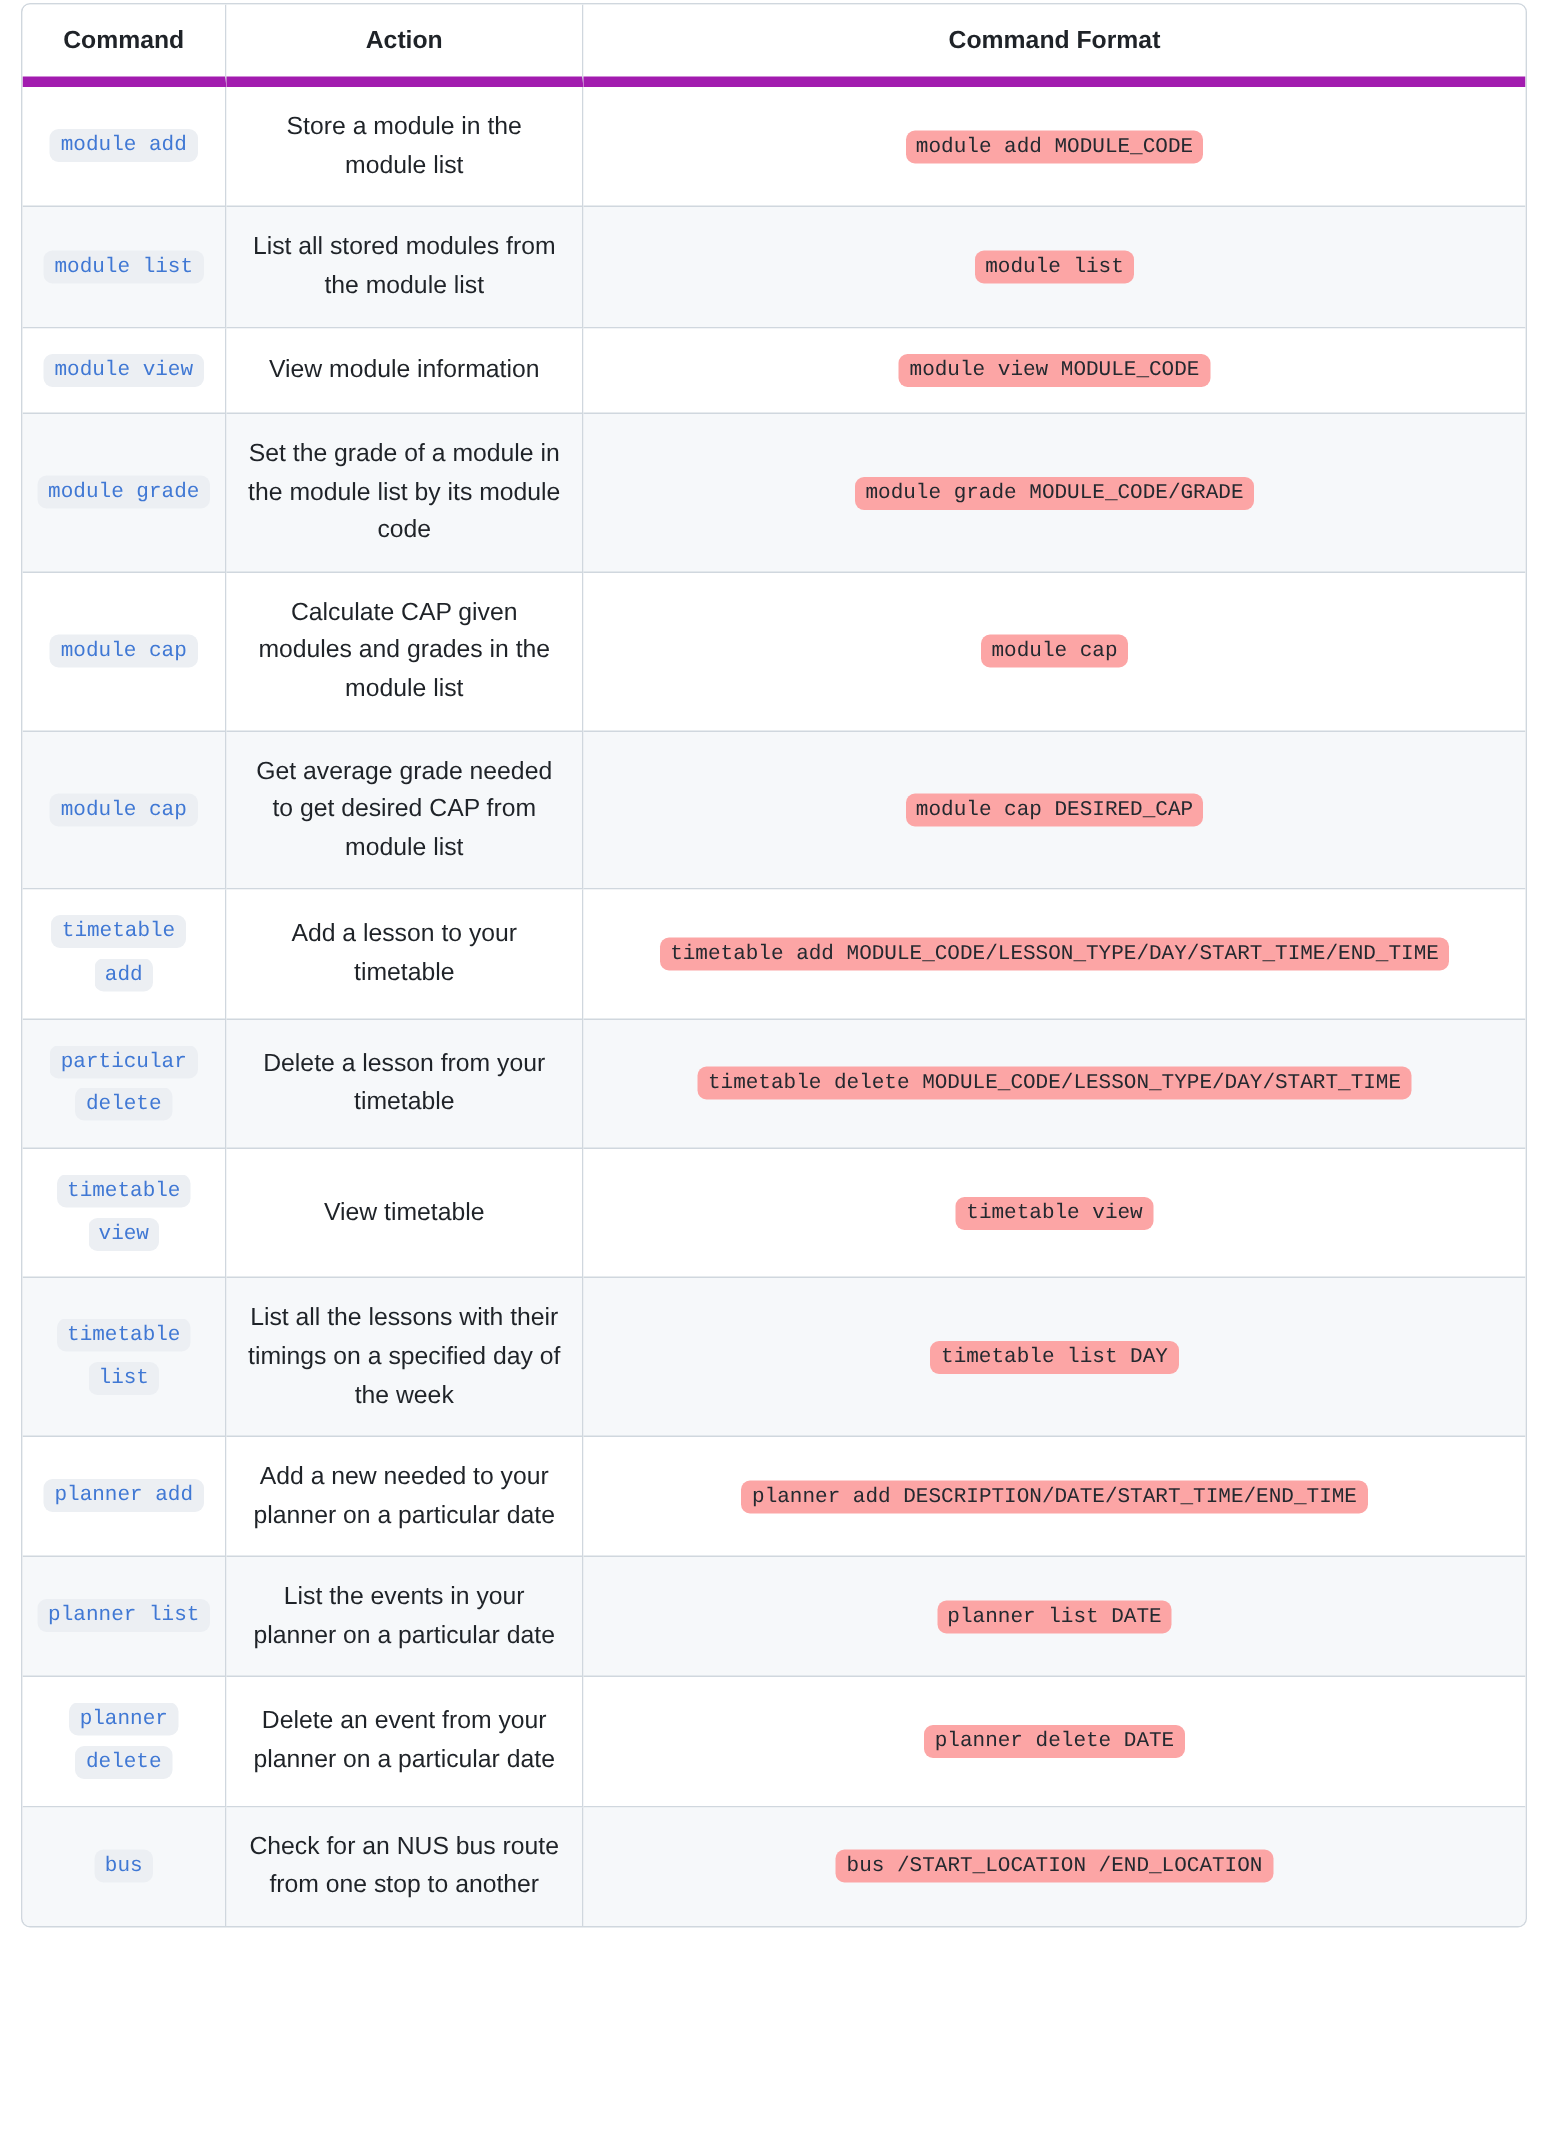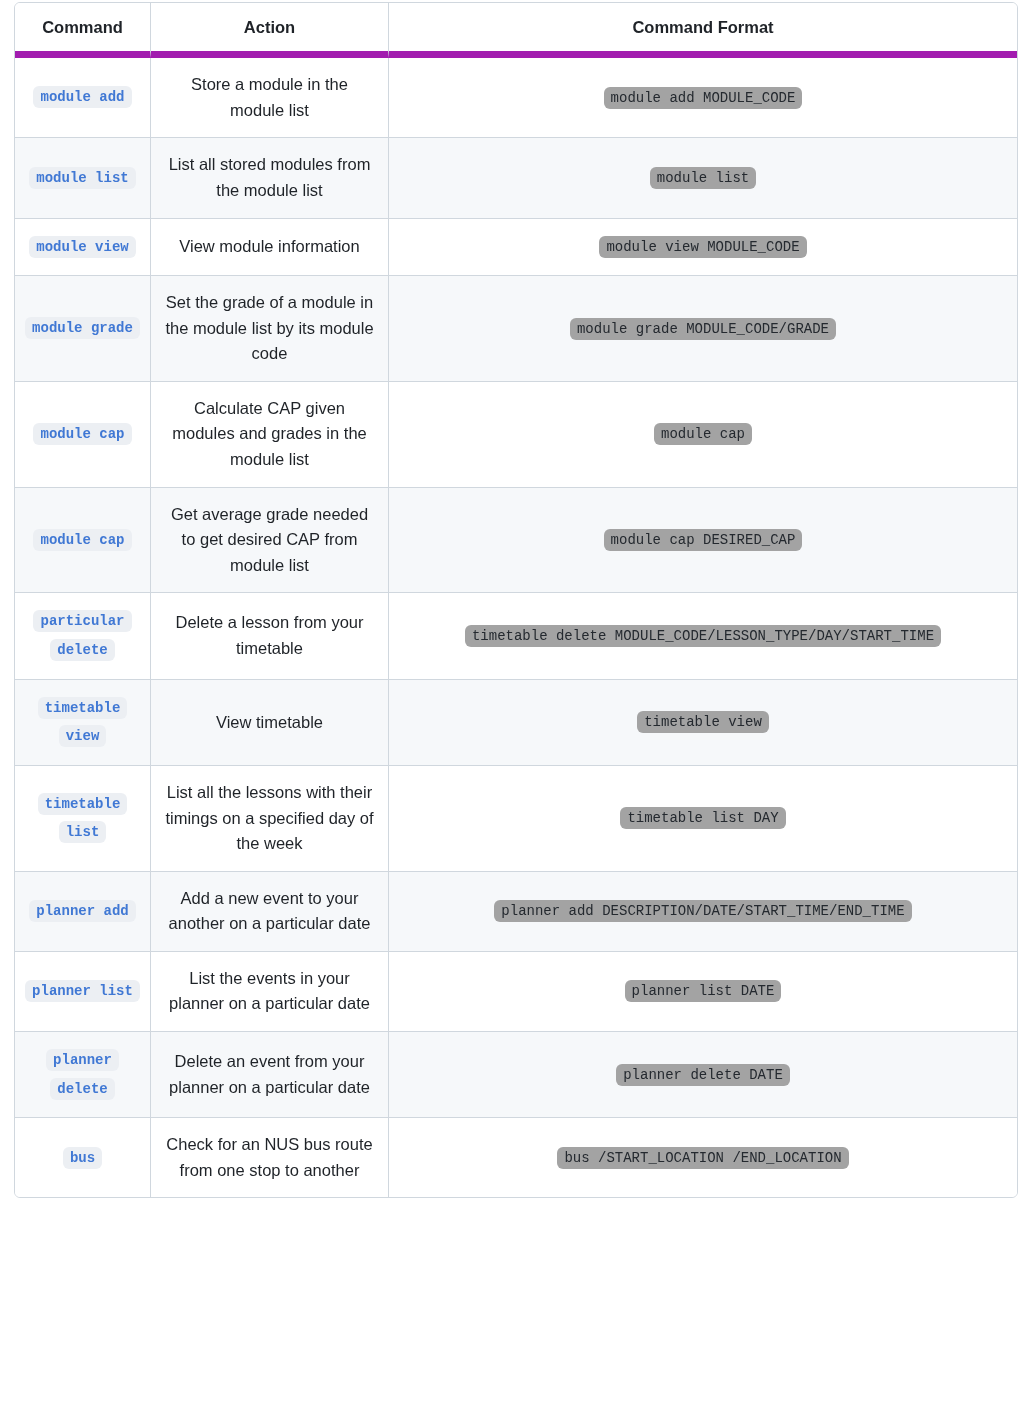--- a/index.html
+++ b/index.html
@@ -83,26 +83,25 @@
     border-radius: 6px;
     white-space: normal;
     box-decoration-break: clone;
     -webkit-box-decoration-break: clone;
   }
 
   code.code-cmd {
     color: #4078d4;
     background-color: #eceff3;
     line-height: 2.05;
-    font-weight: bold;
   }
 
   code.code-fmt {
     color: #24292f;
-    background-color: #a3a3a3;
+    background-color: #fca5a5;
     line-height: 2.0;
   }
 </style>
 </head>
 <body>
 
 <div class="table-wrap">
   <table class="cmd-table">
     <colgroup>
       <col class="col-command">
@@ -141,37 +140,42 @@
           <td class="cell-command"><code class="code-cmd">module cap</code></td>
           <td class="cell-action"><span>Calculate CAP given modules and grades in the module list</span></td>
           <td class="cell-format"><code class="code-fmt">module cap</code></td>
         </tr>
         <tr>
           <td class="cell-command"><code class="code-cmd">module cap</code></td>
           <td class="cell-action"><span>Get average grade needed to get desired CAP from module list</span></td>
           <td class="cell-format"><code class="code-fmt">module cap DESIRED_CAP</code></td>
         </tr>
         <tr>
+          <td class="cell-command"><code class="code-cmd">timetable add</code></td>
+          <td class="cell-action"><span>Add a lesson to your timetable</span></td>
+          <td class="cell-format"><code class="code-fmt">timetable add MODULE_CODE/LESSON_TYPE/DAY/START_TIME/END_TIME</code></td>
+        </tr>
+        <tr>
           <td class="cell-command"><code class="code-cmd">particular delete</code></td>
           <td class="cell-action"><span>Delete a lesson from your timetable</span></td>
           <td class="cell-format"><code class="code-fmt">timetable delete MODULE_CODE/LESSON_TYPE/DAY/START_TIME</code></td>
         </tr>
         <tr>
           <td class="cell-command"><code class="code-cmd">timetable view</code></td>
           <td class="cell-action"><span>View timetable</span></td>
           <td class="cell-format"><code class="code-fmt">timetable view</code></td>
         </tr>
         <tr>
           <td class="cell-command"><code class="code-cmd">timetable list</code></td>
           <td class="cell-action"><span>List all the lessons with their timings on a specified day of the week</span></td>
           <td class="cell-format"><code class="code-fmt">timetable list DAY</code></td>
         </tr>
         <tr>
           <td class="cell-command"><code class="code-cmd">planner add</code></td>
-          <td class="cell-action"><span>Add a new event to your another on a particular date</span></td>
+          <td class="cell-action"><span>Add a new needed to your planner on a particular date</span></td>
           <td class="cell-format"><code class="code-fmt">planner add DESCRIPTION/DATE/START_TIME/END_TIME</code></td>
         </tr>
         <tr>
           <td class="cell-command"><code class="code-cmd">planner list</code></td>
           <td class="cell-action"><span>List the events in your planner on a particular date</span></td>
           <td class="cell-format"><code class="code-fmt">planner list DATE</code></td>
         </tr>
         <tr>
           <td class="cell-command"><code class="code-cmd">planner delete</code></td>
           <td class="cell-action"><span>Delete an event from your planner on a particular date</span></td>

